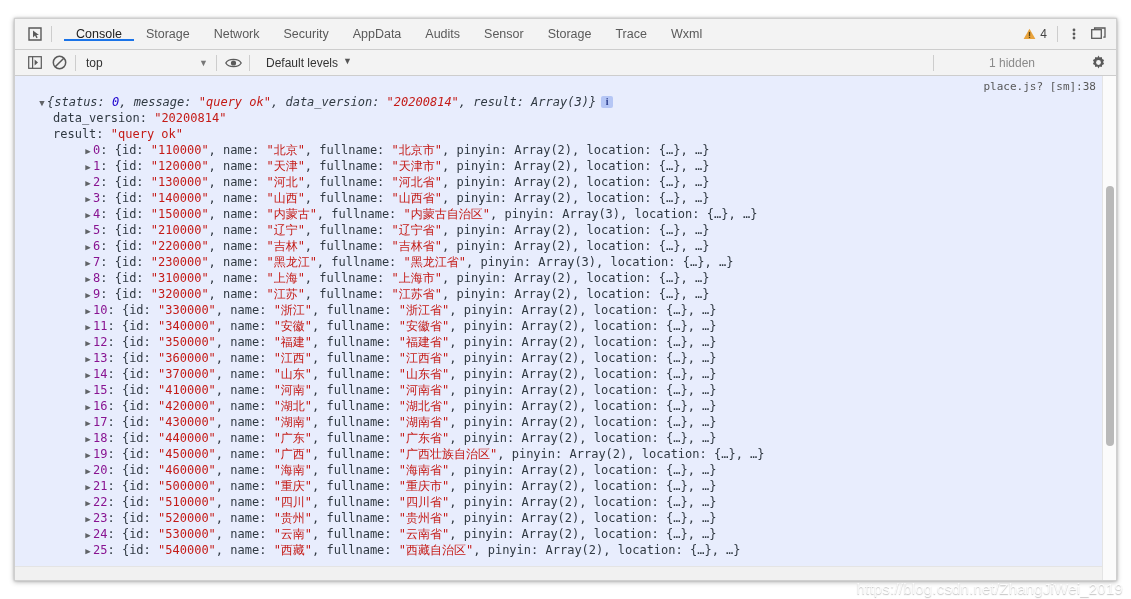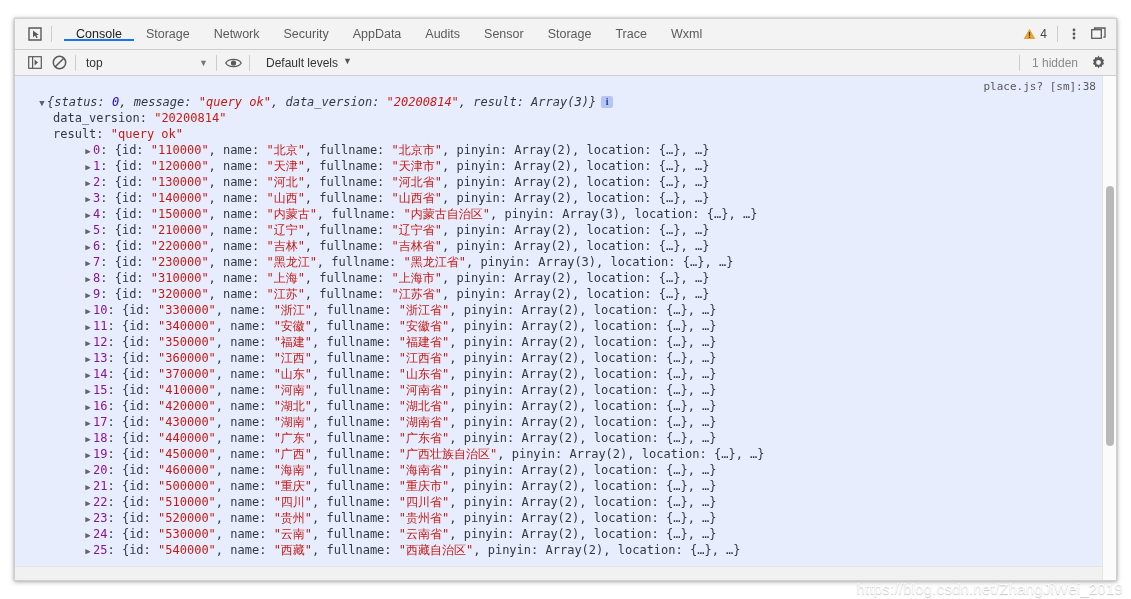--- a/index.html
+++ b/index.html
@@ -118,21 +118,21 @@
   .filter-input::placeholder { color: #9a9a9a; }
   .levels {
     display: flex; gap: 5px;
     font-size: 12px; color: #333;
     margin-left: 12px;
     cursor: pointer;
   }
   .levels .caret { font-size: 9px; color: #555; }
   .fb-right {
     margin-left: auto;
-    display: flex; align-items: center;
+    display: flex; align-items: center; gap: 43px;
   }
   .hidden-count {
     font-size: 12px; color: #8a8a8a;
     padding: 0 8px;
     white-space: nowrap;
   }
 
   
   #console {
     flex: 1;

